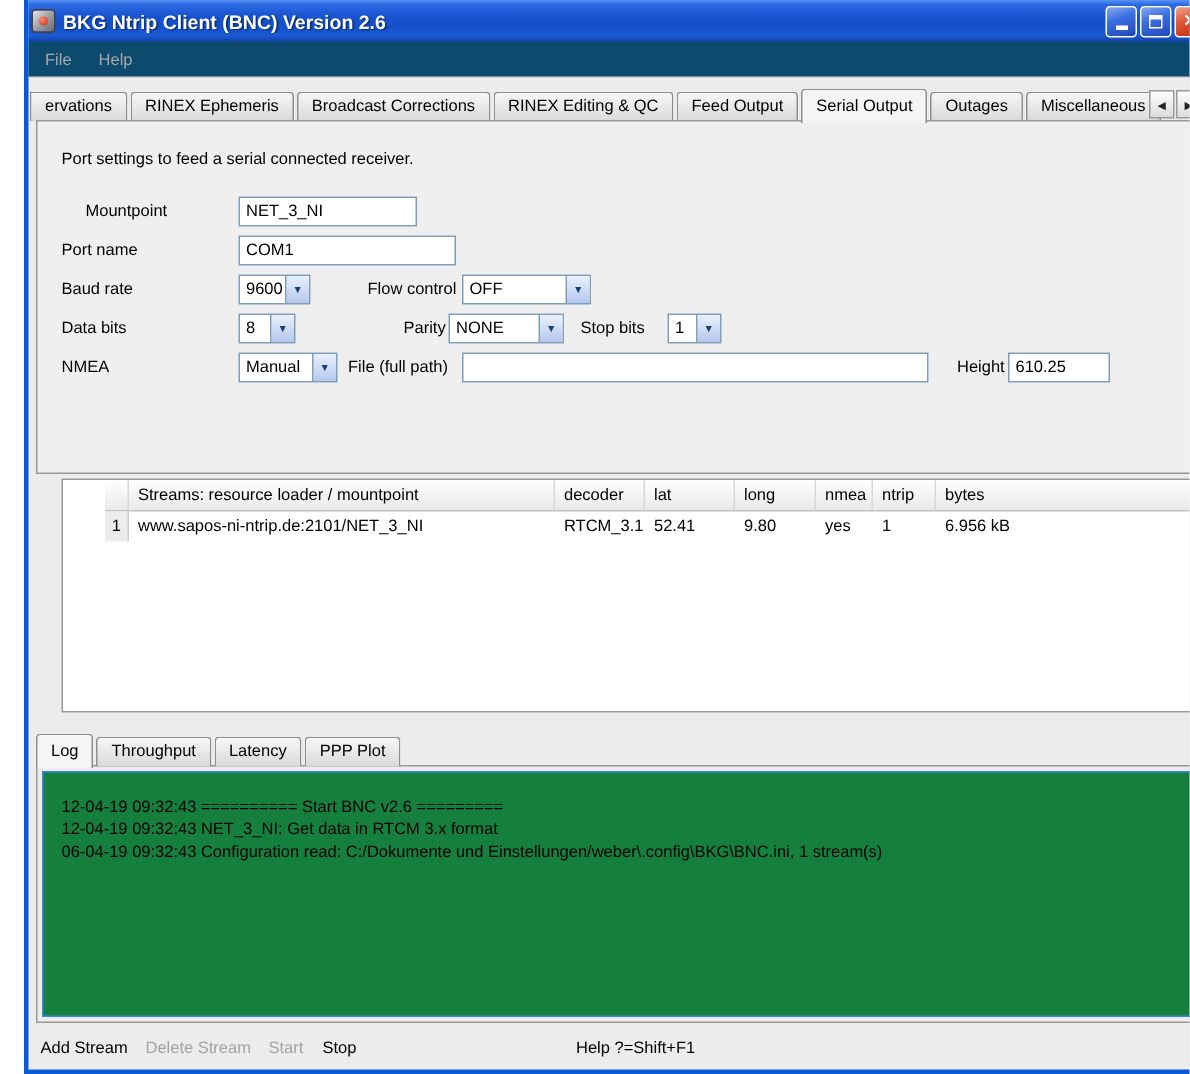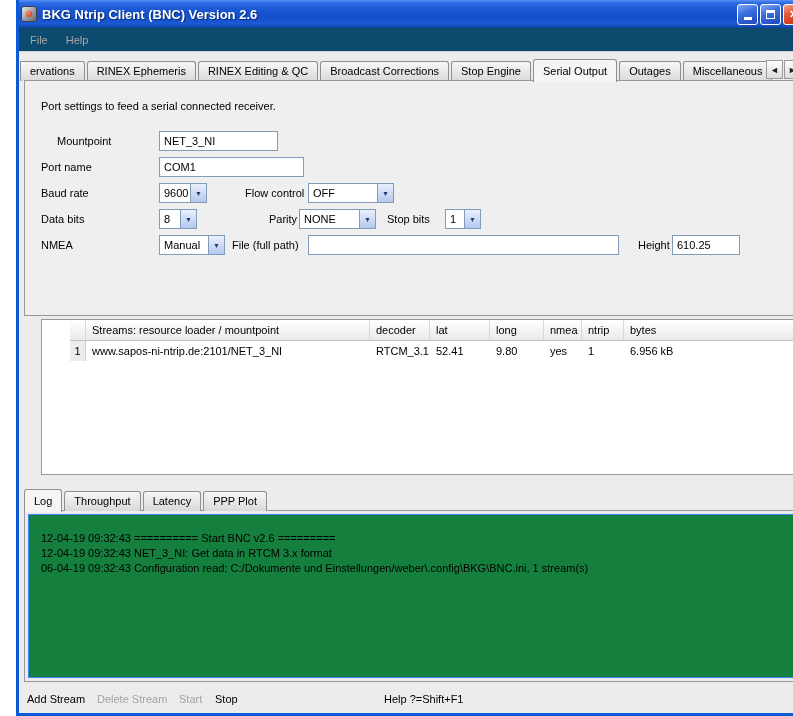--- a/index.html
+++ b/index.html
@@ -128,23 +128,23 @@
   </div>
 
   <div class="menubar">
     <span class="menuitem">File</span>
     <span class="menuitem">Help</span>
   </div>
 
   <div class="tabbar">
     <div class="tab clipped">ervations</div>
     <div class="tab">RINEX Ephemeris</div>
+    <div class="tab">Broadcast Corrections</div>
     <div class="tab">RINEX Editing &amp; QC</div>
-    <div class="tab">Broadcast Corrections</div>
-    <div class="tab">Stop Engine</div>
+    <div class="tab">Feed Output</div>
     <div class="tab active">Serial Output</div>
     <div class="tab">Outages</div>
     <div class="tab">Miscellaneous</div>
     <div class="tabscroll">
       <div class="scrollbtn">◄</div>
       <div class="scrollbtn">►</div>
     </div>
   </div>
 
   <div class="form-pane">

